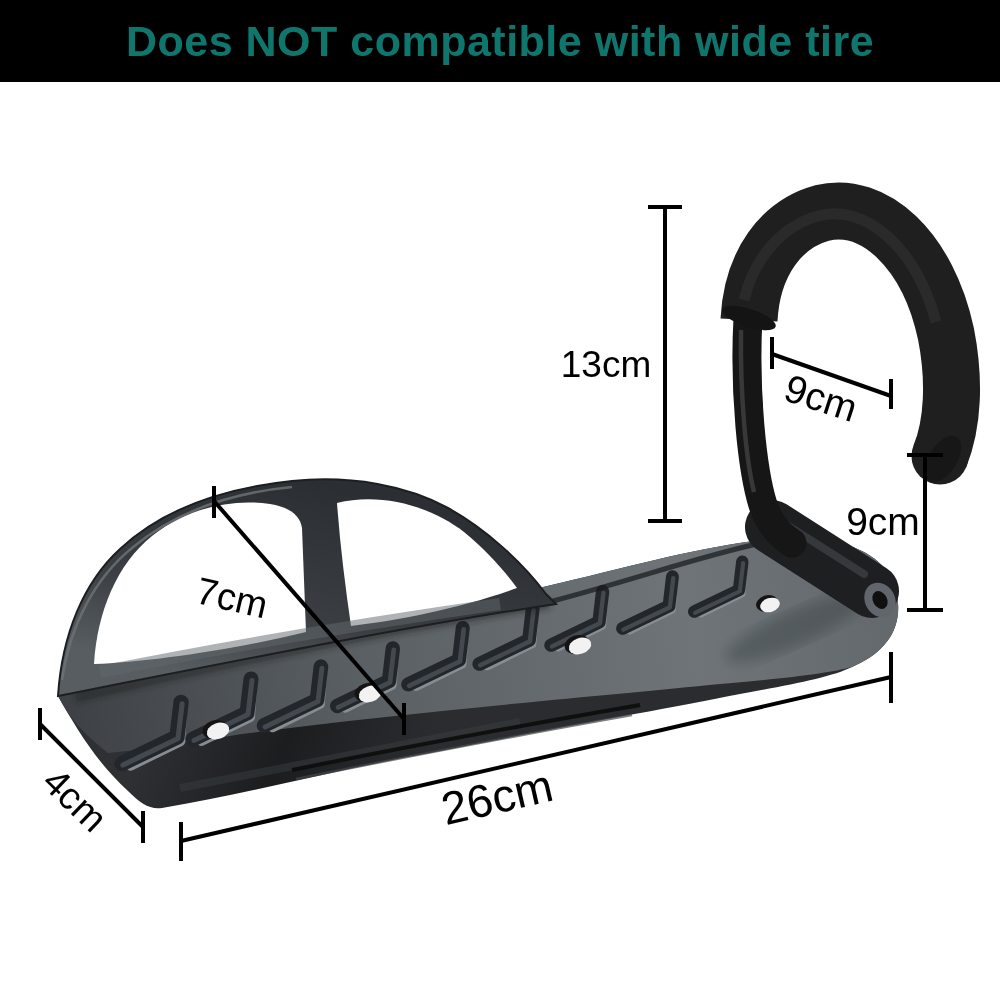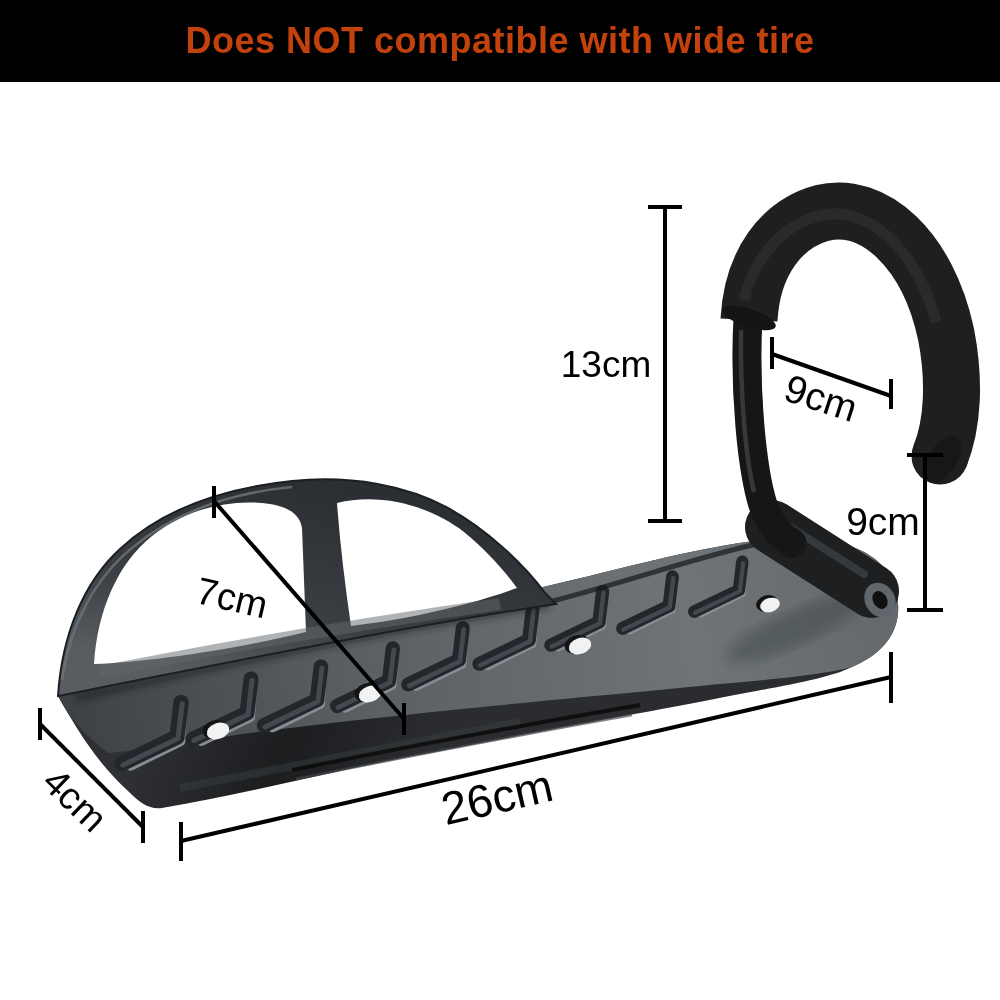--- a/index.html
+++ b/index.html
@@ -1,20 +1,20 @@
 <!DOCTYPE html>
 <html><head>
 <meta charset="utf-8">
 <style>
   html,body{margin:0;padding:0;}
   .page{position:relative;width:1000px;height:1000px;background:#ffffff;overflow:hidden;
         font-family:"Liberation Sans",sans-serif;}
   .banner{position:absolute;left:0;top:0;width:100%;height:82px;background:#000;
           display:flex;align-items:center;justify-content:center;}
-  .banner span{color:#c2410c;font-size:36px;font-weight:bold;letter-spacing:0.5px;}
+  .banner span{color:#0f766e;font-size:43px;font-weight:bold;letter-spacing:0.5px;}
   svg.art{position:absolute;left:0;top:0;}
   text.dim{font-family:"Liberation Sans",sans-serif;fill:#000;}
 </style>
 </head>
 <body>
 
 <div class="page">
   <div class="banner">
     <span>Does NOT compatible with wide tire</span>
   </div>

